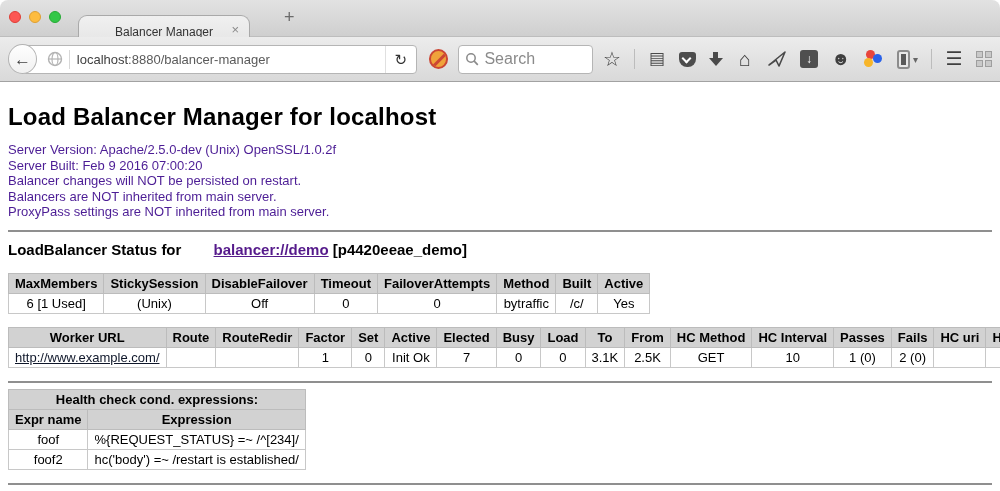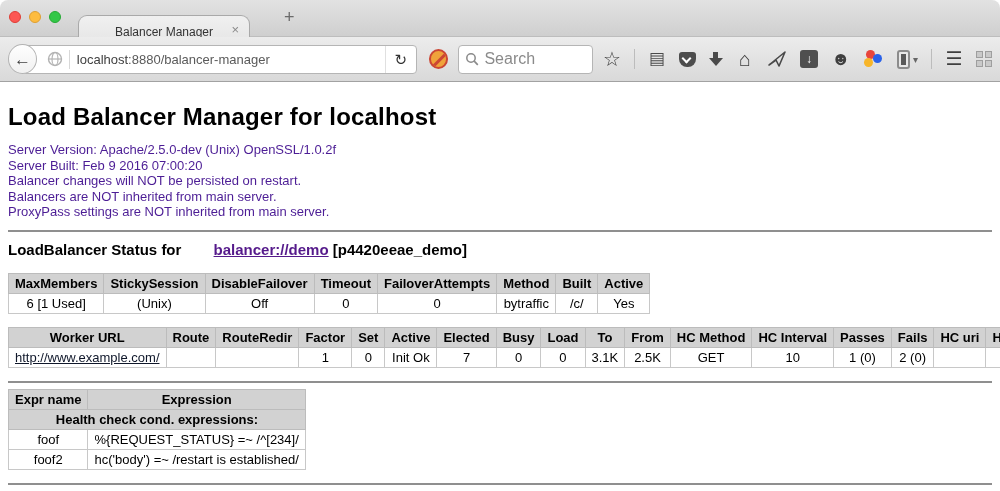--- a/index.html
+++ b/index.html
@@ -250,25 +250,25 @@
           <td>foof2</td>
         </tr>
       </tbody>
     </table>
 
     <hr class="rule-tight">
 
     <table class="tbl health-tbl">
       <thead>
         <tr>
+          <th colspan="2">Health check cond. expressions:</th>
+        </tr>
+        <tr>
           <th>Expr name</th>
           <th>Expression</th>
-        </tr>
-        <tr>
-          <th colspan="2">Health check cond. expressions:</th>
         </tr>
       </thead>
       <tbody>
         <tr>
           <td>foof</td>
           <td class="left">%{REQUEST_STATUS} =~ /^[234]/</td>
         </tr>
         <tr>
           <td>foof2</td>
           <td class="left">hc('body') =~ /restart is established/</td>

